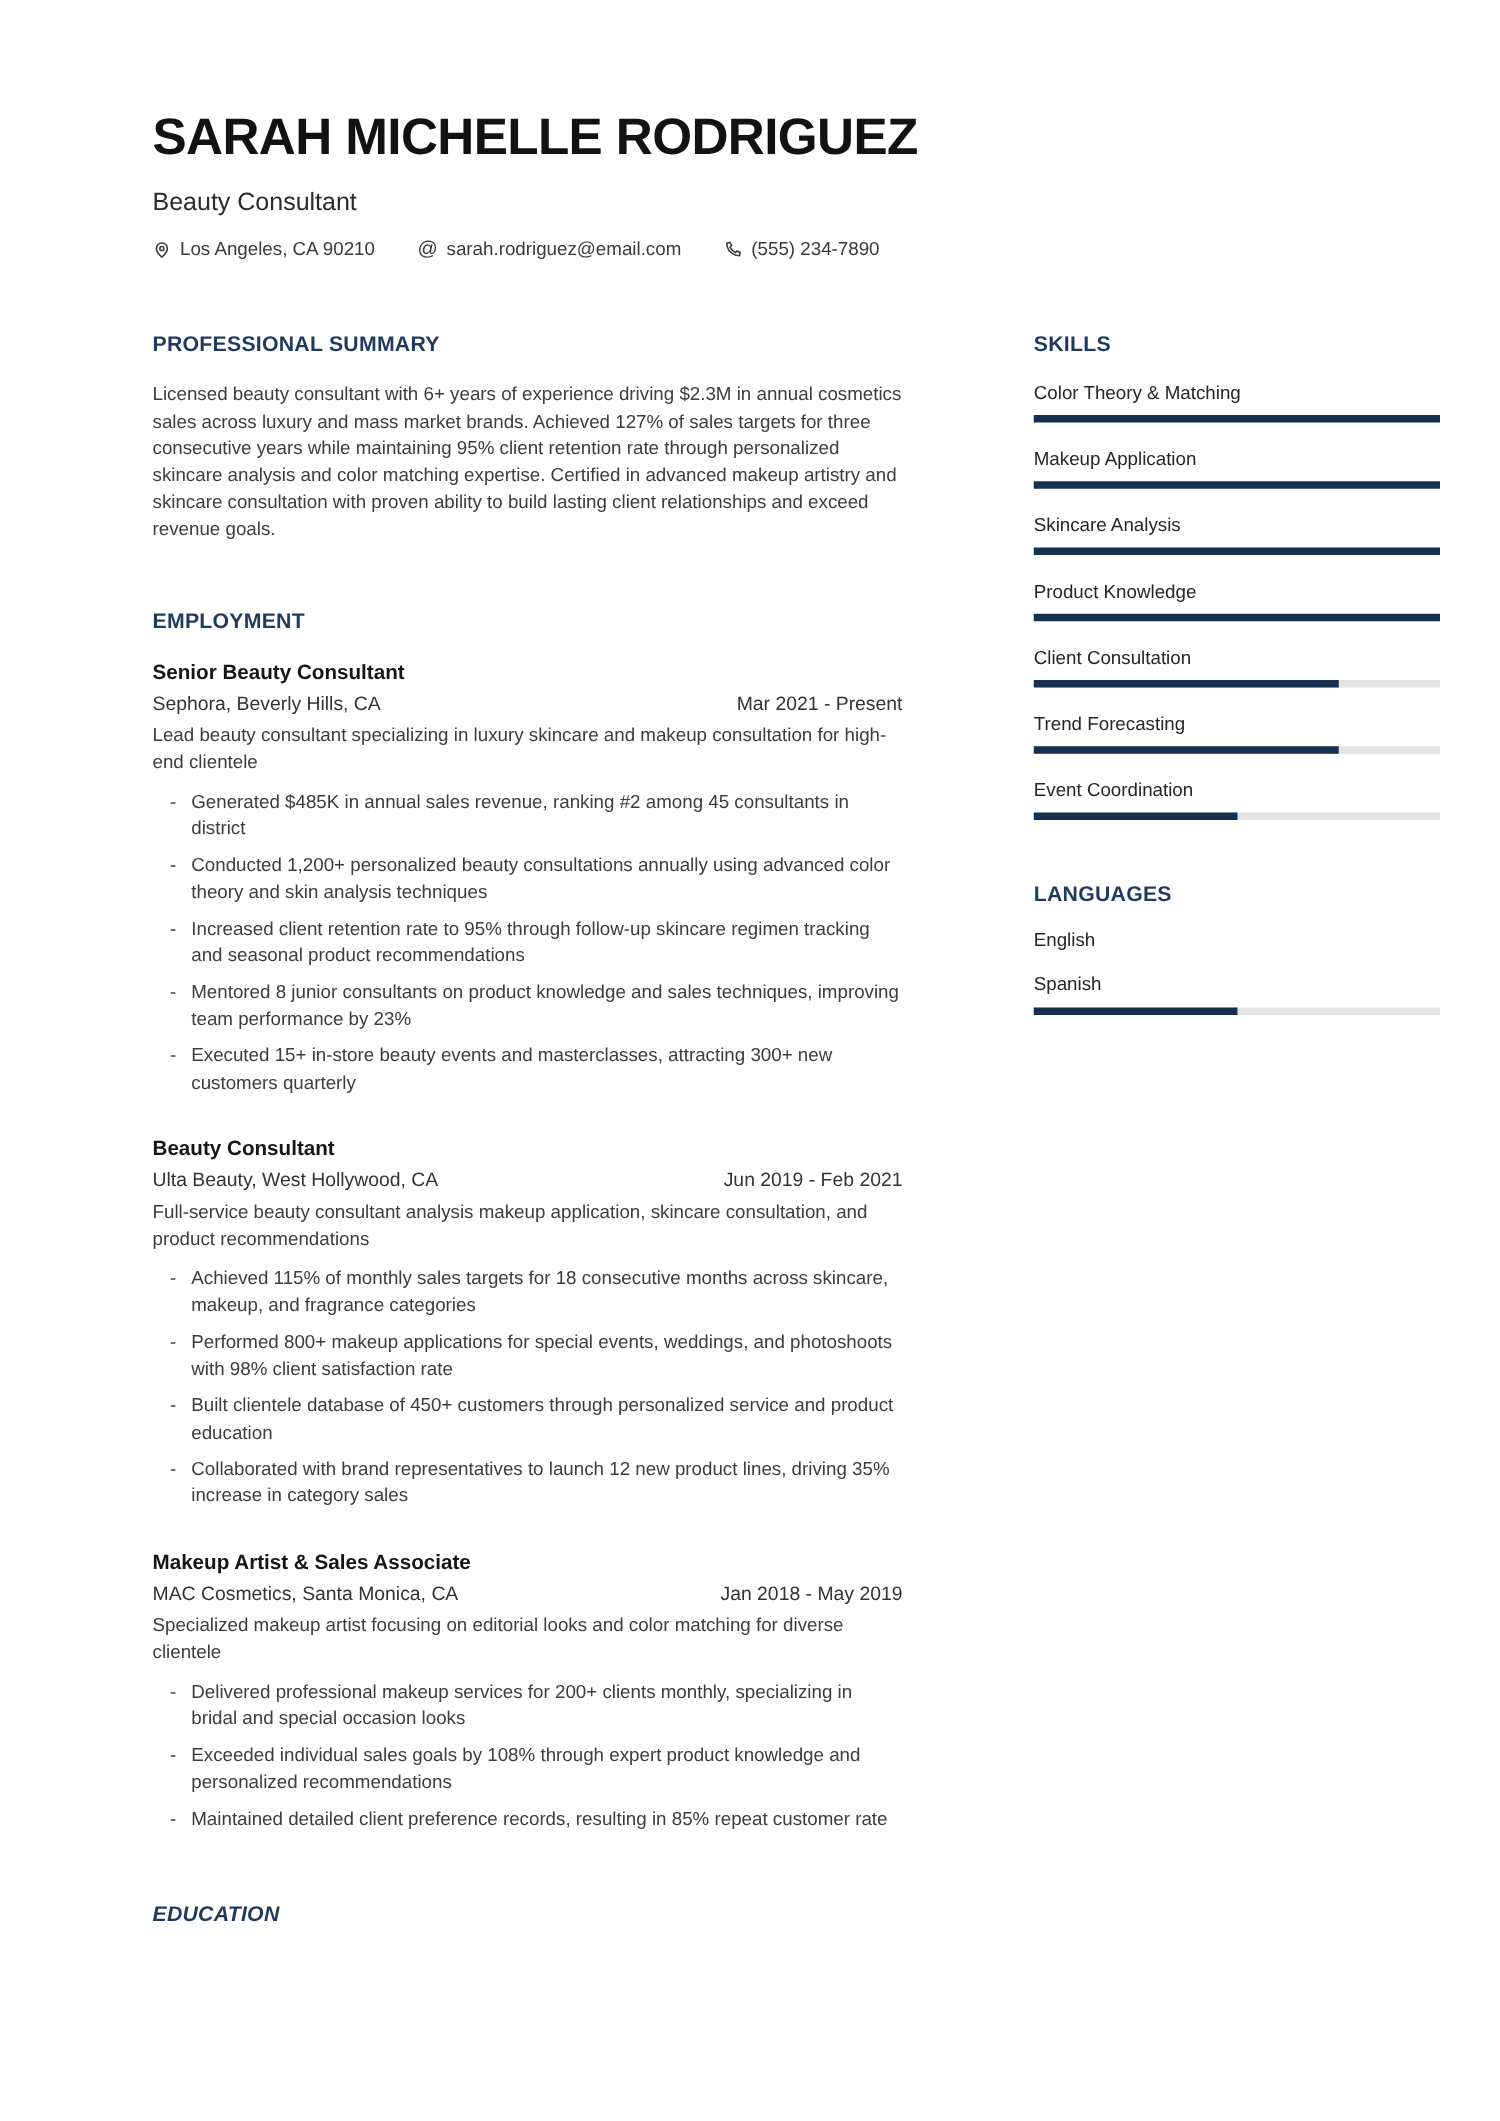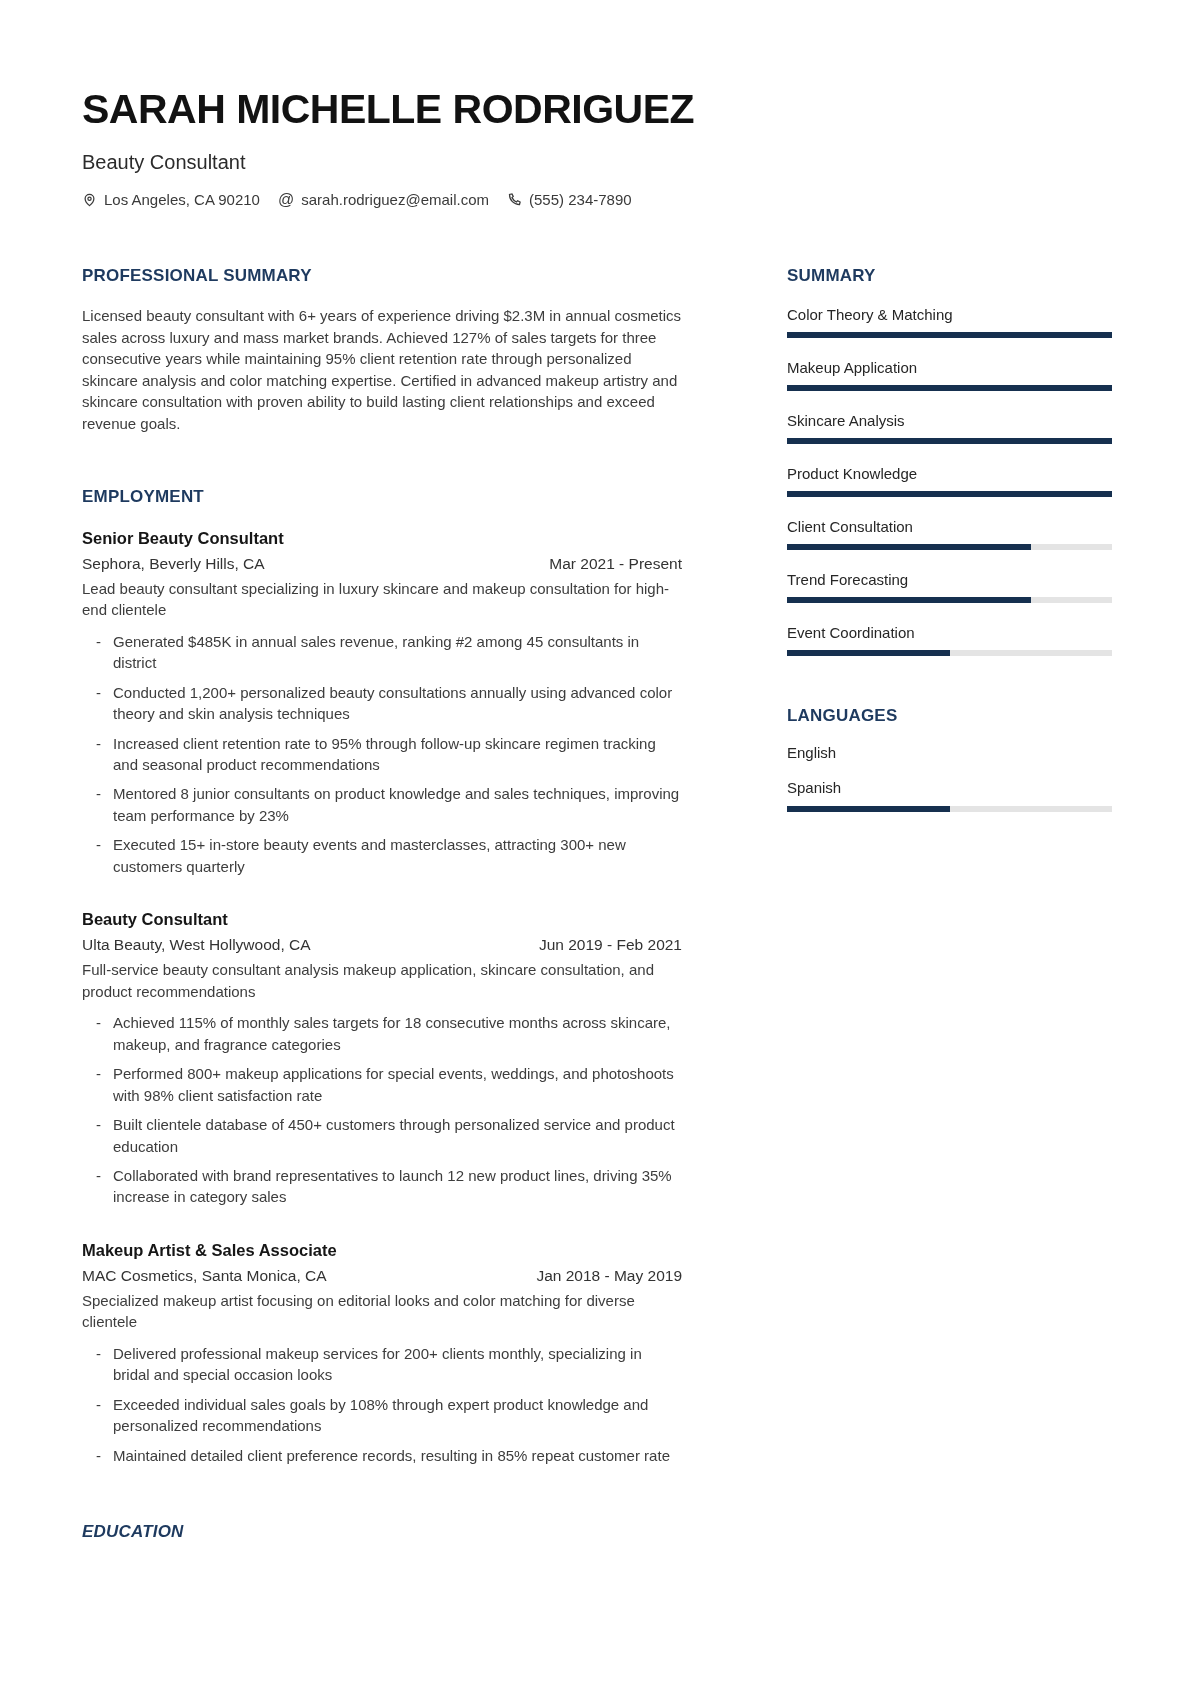--- a/index.html
+++ b/index.html
@@ -4,30 +4,30 @@
 <style>
   * { margin: 0; padding: 0; box-sizing: border-box; }
   html, body { background: #ffffff; }
   body {
     width: 1200px; height: 1697px;
     font-family: "Liberation Sans", "DejaVu Sans", sans-serif;
     color: #383838;
     overflow: hidden;
     position: relative;
   }
-  .page { padding: 88px 72px 0 82px; }
+  .page { padding: 88px 72px 0 82px; margin-left: 40px; }
 
   
   .name {
     font-size: 41px; font-weight: 800; letter-spacing: -0.5px;
     color: #121212; line-height: 1.05;
   }
   .job-headline { font-size: 20px; color: #2b2b2b; margin-top: 20px; }
   .contact-row {
-    display: flex; align-items: center; gap: 18px;
+    display: flex; align-items: center; gap: 34px;
     margin-top: 17px; font-size: 15px; color: #3a3a3a;
   }
   .contact-item { display: flex; align-items: center; gap: 7px; }
   .contact-item svg { display: block; }
   .at-glyph { font-size: 16px; color: #3a3a3a; line-height: 1; }
 
   
   .columns { display: flex; margin-top: 58px; }
   .main-col { width: 600px; flex: none; }
   .side-col { width: 325px; flex: none; margin-left: 105px; }
@@ -207,21 +207,21 @@
 
       <div class="education-section">
         <div class="section-heading">EDUCATION</div>
       </div>
 
     </div>
 
     <div class="side-col">
 
       <div>
-        <div class="section-heading">SUMMARY</div>
+        <div class="section-heading">SKILLS</div>
         <div>
   <div class="skill-item">
     <div class="skill-label">Color Theory &amp; Matching</div>
     <div class="bar-track">
       <div class="bar-fill" style="width: 100%;"></div>
     </div>
   </div>
 
   <div class="skill-item">
     <div class="skill-label">Makeup Application</div>

